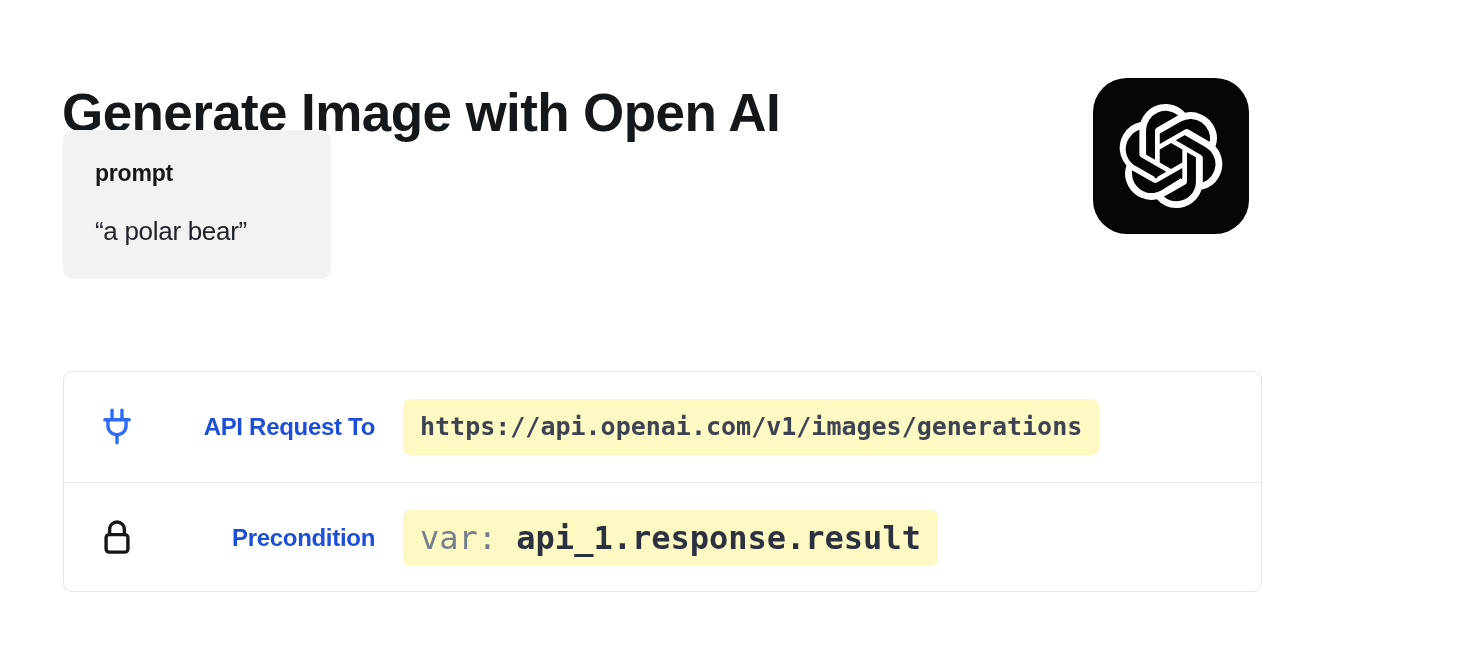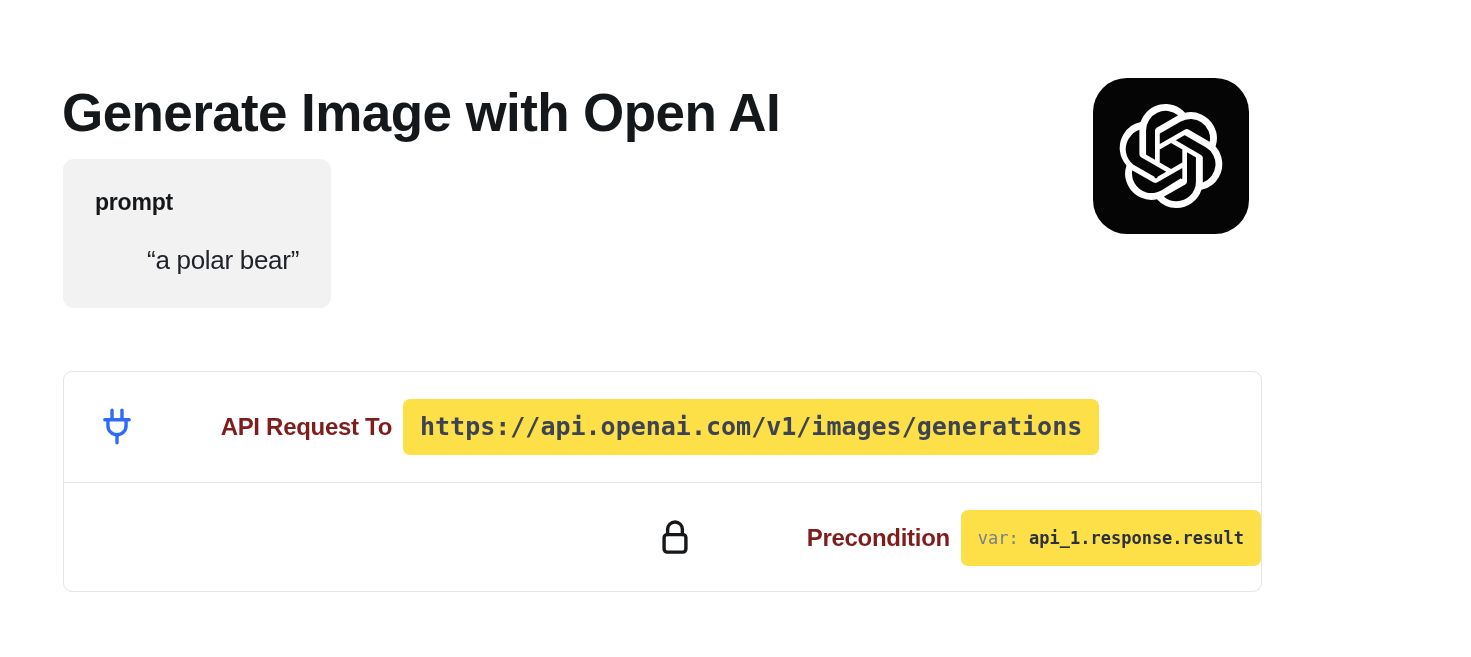--- a/index.html
+++ b/index.html
@@ -27,21 +27,21 @@
     font-weight: 700;
     letter-spacing: -0.6px;
     color: #15181b;
     white-space: nowrap;
   }
 
   
   #param-cards {
     position: absolute;
     left: 63px;
-    top: 159px;
+    top: 130px;
     display: flex;
     align-items: flex-start;
     gap: 0;
   }
   .param-card {
     background: #f2f2f2;
     border-radius: 11px;
     height: 149px;
     box-sizing: border-box;
     padding: 29px 32px 0 32px;
@@ -61,21 +61,20 @@
     white-space: nowrap;
   }
   .param-val {
     margin-top: 29px;
     font-size: 26px;
     font-weight: 400;
     line-height: 30px;
     letter-spacing: -0.3px;
     color: #20242a;
     white-space: nowrap;
-    text-align: right;
   }
 
   
   #openai-logo {
     position: absolute;
     left: 1093px;
     top: 78px;
     width: 156px;
     height: 156px;
     background: #050505;
@@ -101,56 +100,55 @@
   .detail-row {
     height: 110px;
     display: flex;
     align-items: center;
     box-sizing: border-box;
     padding-left: 30px;
   }
   .detail-row.second {
     border-top: 1px solid #e3e5e9;
     height: 110px;
-    justify-content: flex-end;
   }
   .row-icon {
     width: 46px;
     flex: 0 0 46px;
     display: flex;
     align-items: center;
     justify-content: center;
   }
   .row-label {
     flex: 0 0 263px;
     text-align: right;
-    padding-right: 11px;
+    padding-right: 28px;
     box-sizing: border-box;
     font-size: 24px;
     font-weight: 700;
     letter-spacing: -0.3px;
-    color: #7f1d1d;
+    color: #1d4ed8;
     white-space: nowrap;
   }
   .code-chip {
-    background: #fde047;
+    background: #fef9c3;
     border-radius: 7px;
     font-family: "DejaVu Sans Mono", "Liberation Mono", monospace;
     color: #3d4352;
     white-space: nowrap;
     box-sizing: border-box;
   }
   .code-chip.url {
     font-size: 25px;
     line-height: 30px;
     padding: 13px 17px;
     font-weight: 700;
   }
   .code-chip.precond {
-    font-size: 17px;
+    font-size: 32px;
     line-height: 30px;
     padding: 13px 17px;
   }
   .code-chip.precond .kw {
     color: #767f8e;
     font-weight: 400;
   }
   .code-chip.precond .val {
     color: #2b3140;
     font-weight: 700;

